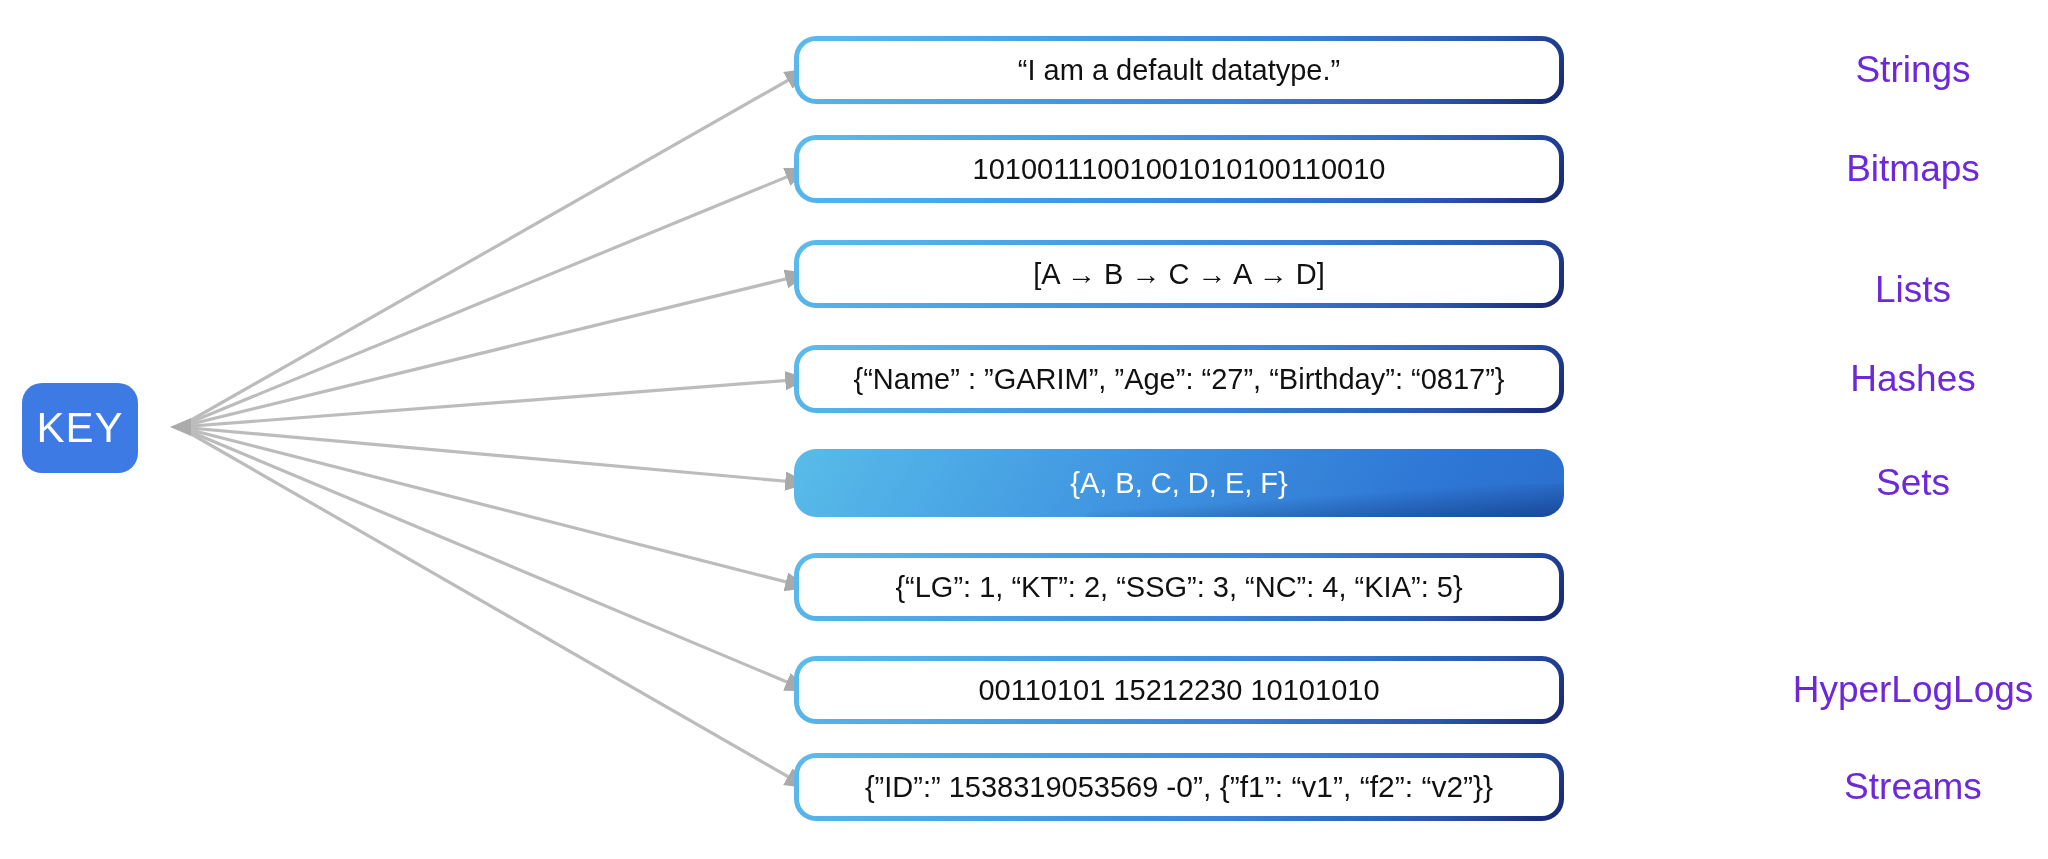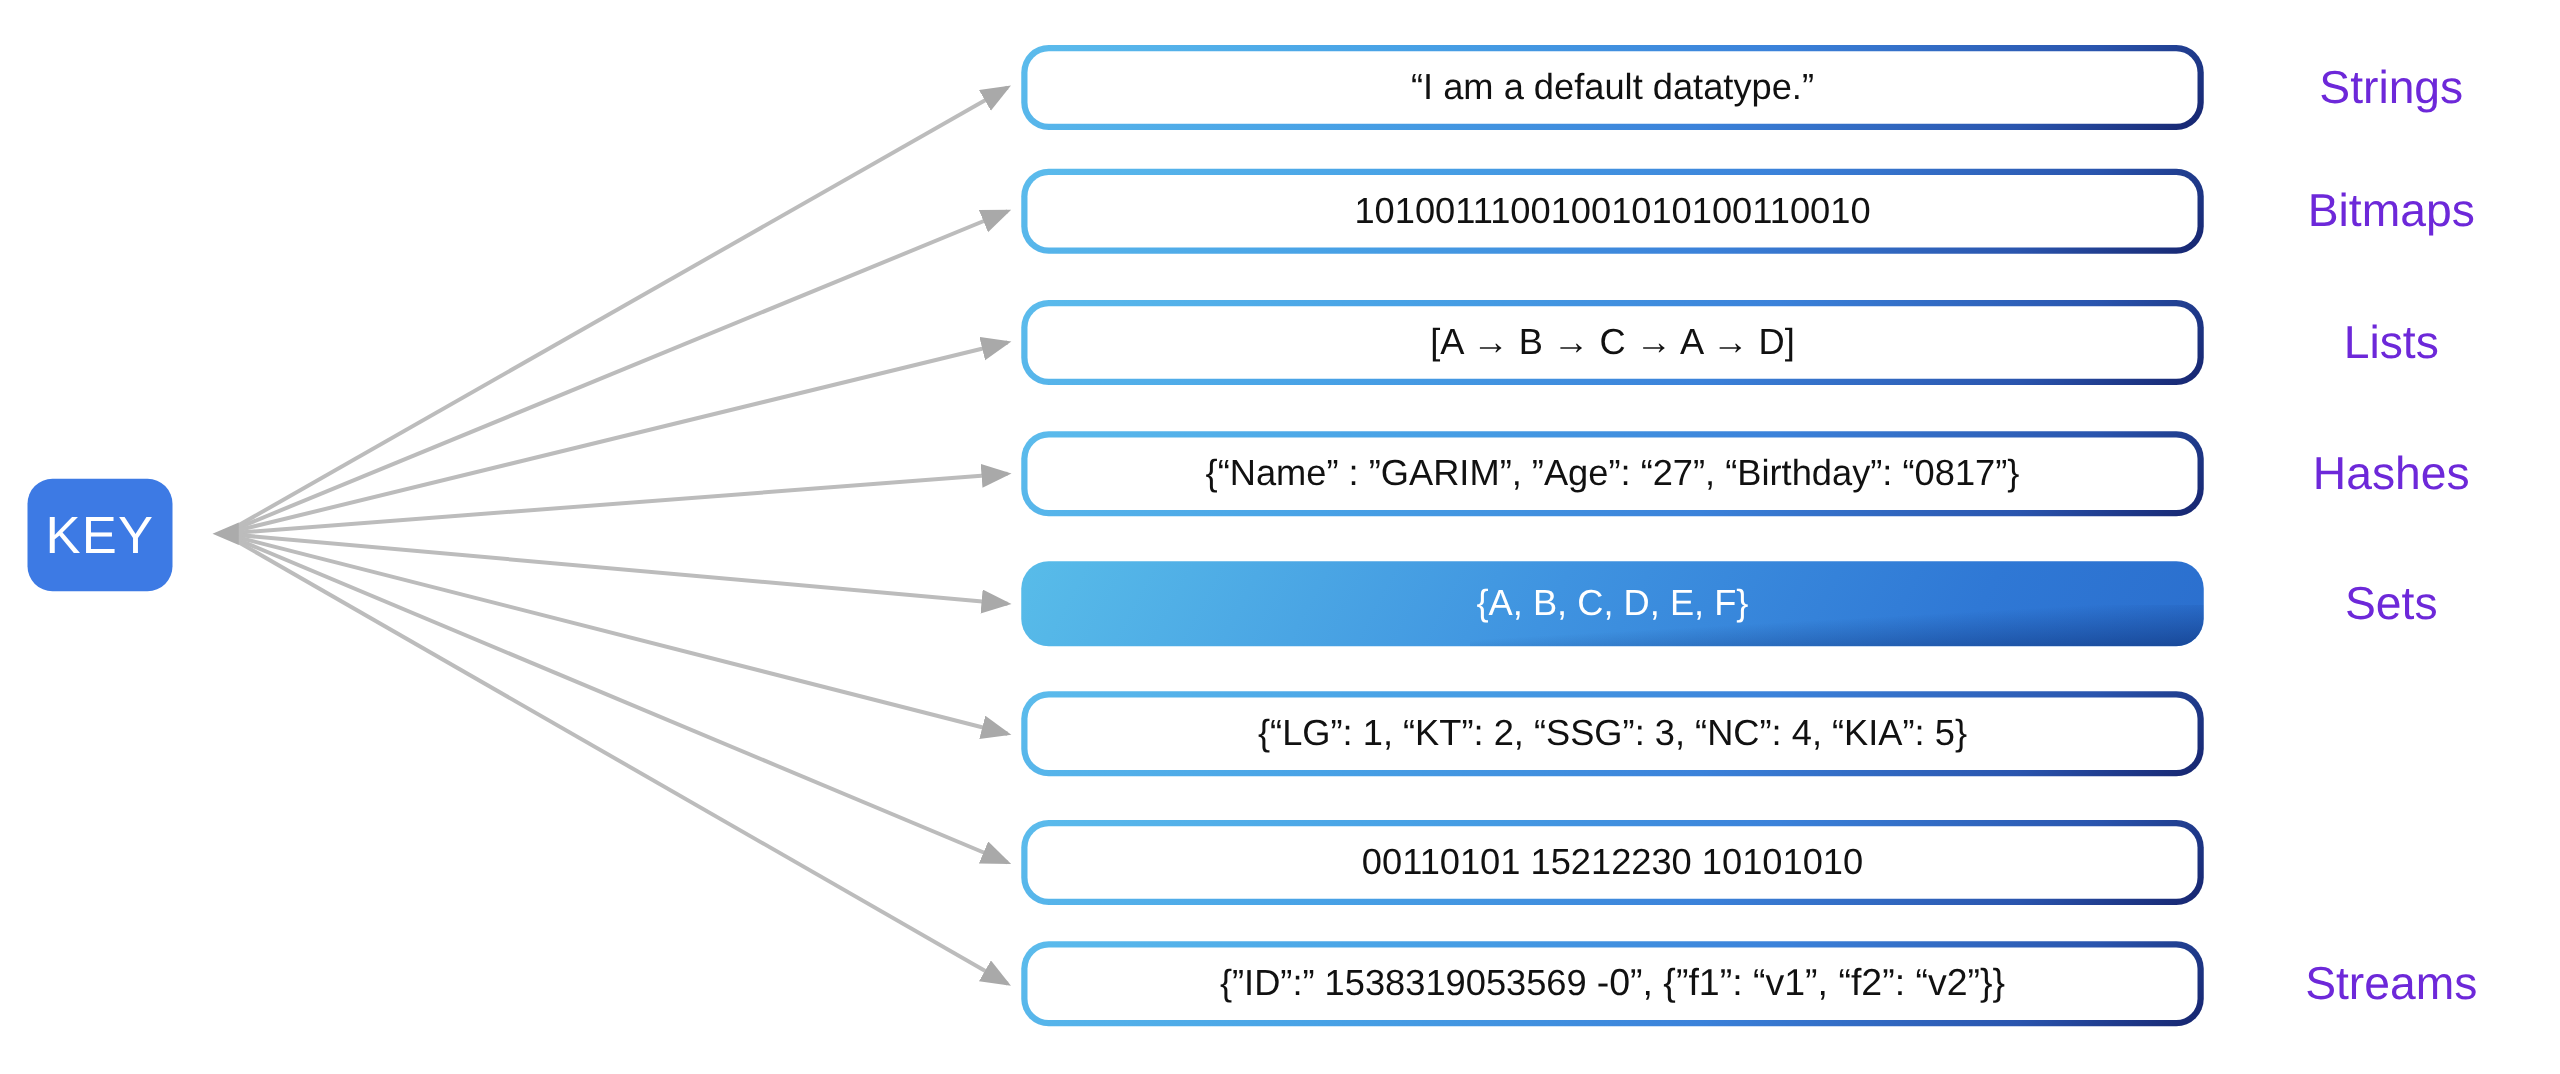--- a/index.html
+++ b/index.html
@@ -14,21 +14,21 @@
   .key-node{
     position:absolute;left:22px;top:383px;width:116px;height:90px;
     background:#3d7ae4;border-radius:20px;
     display:flex;align-items:center;justify-content:center;
     color:#ffffff;font-size:42px;letter-spacing:1px;
   }
   
   svg.arrows{position:absolute;left:0;top:0;width:2048px;height:859px;pointer-events:none;}
   
   .vbox{
-    position:absolute;left:817px;width:946px;height:68px;
+    position:absolute;left:794px;width:770px;height:68px;
     border-radius:22px;padding:16px;box-sizing:border-box;
     background:linear-gradient(135deg,#5cbcec 0%,#48a2e6 30%,#3b82da 60%,#2a55ae 85%,#16246e 100%);
   }
   .vbox .inner{
     position:absolute;left:5px;top:5px;right:5px;bottom:5px;
     background:#ffffff;border-radius:17px;
     display:flex;align-items:center;justify-content:center;
     font-size:29px;color:#111111;white-space:nowrap;
   }
   .vbox.highlight{
@@ -115,18 +115,19 @@
   </div>
   <div class="vbox" style="top:753px">
     <div class="inner">
       <span>{”ID”:” 1538319053569</span>
       <span class="serif-part">-0”,  {”f1”: “v1”, “f2”: “v2”}}</span>
     </div>
   </div>
 
   <div class="tlabel" style="top:49px">Strings</div>
   <div class="tlabel" style="top:148px">Bitmaps</div>
-  <div class="tlabel" style="top:253px">Lists</div>
+  <div class="tlabel" style="top:269px">Lists</div>
   <div class="tlabel" style="top:358px">Hashes</div>
   <div class="tlabel" style="top:462px">Sets</div>
+  <div class="tlabel" style="top:669px">HyperLogLogs</div>
   <div class="tlabel" style="top:766px">Streams</div>
 
 </div>
 
 </body></html>

